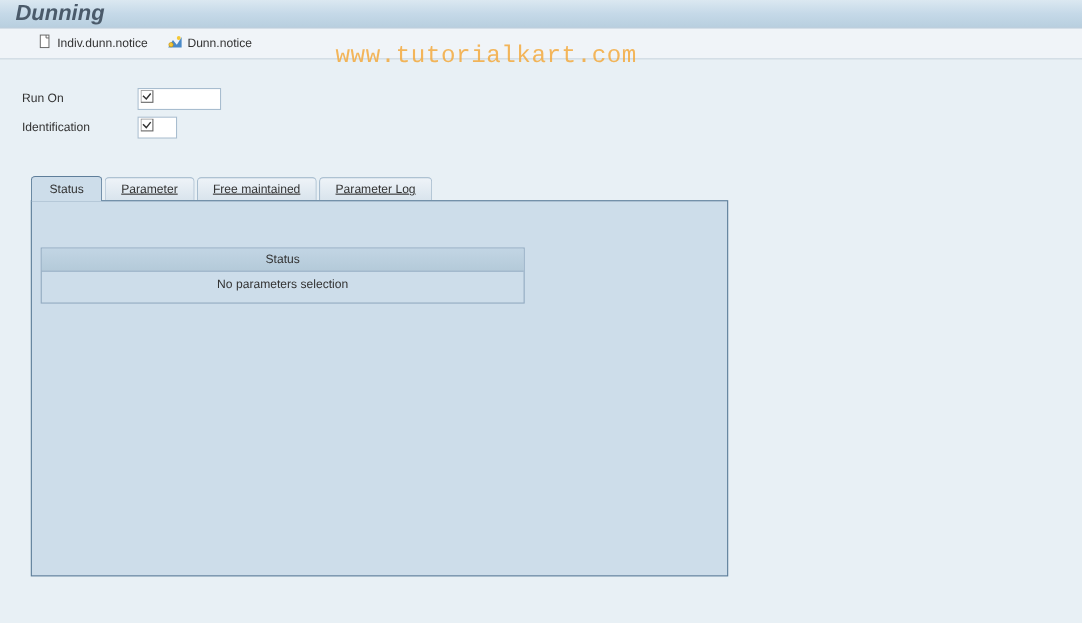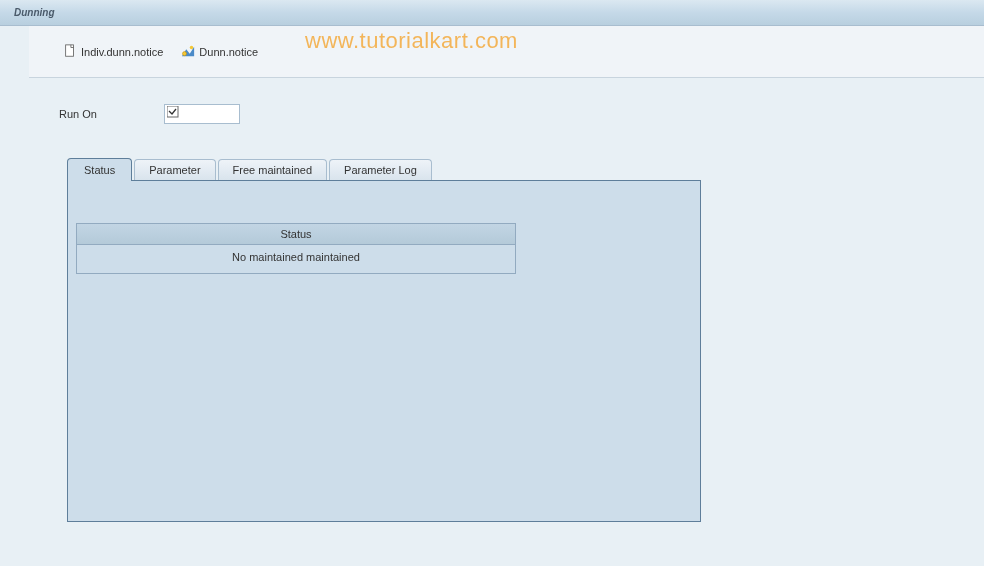--- a/index.html
+++ b/index.html
@@ -21,59 +21,57 @@
       background: linear-gradient(to bottom, #dbe8f1 0%, #c5d9e8 50%, #b8cfdf 100%);
       border-bottom: 1px solid #a8bdcf;
       height: 26px;
       display: flex;
       align-items: center;
       padding-left: 14px;
     }
     .title-text {
       font-weight: bold;
       font-style: italic;
-      font-size: 10px;
+      font-size: 20px;
       color: #4a5a6a;
     }
     .toolbar {
       background: #f0f4f8;
       border-bottom: 1px solid #c8d4de;
-      height: 52px;
+      height: 28px;
       display: flex;
       align-items: center;
       padding-left: 34px;
       gap: 18px;
-      margin-left: 29px;
     }
     .toolbar-btn {
       display: flex;
       align-items: center;
       gap: 4px;
       cursor: pointer;
       font-size: 11px;
       color: #333;
     }
     .toolbar-btn svg {
       width: 14px;
       height: 14px;
     }
     .watermark {
       position: absolute;
       left: 305px;
-      top: 28px;
+      top: 38px;
       font-size: 22px;
-      font-family: Liberation Sans, sans-serif;
+      font-family: Liberation Mono, monospace;
       color: #f4a838;
       opacity: 0.82;
       letter-spacing: 0.5px;
       pointer-events: none;
     }
     .content {
       padding: 26px 20px 12px 20px;
-      margin-left: 39px;
     }
     .form-row {
       display: flex;
       align-items: center;
       margin-bottom: 6px;
     }
     .form-label {
       width: 105px;
       font-size: 11px;
       color: #333;
@@ -124,20 +122,21 @@
       height: 23px;
       z-index: 2;
       margin-bottom: -1px;
       font-weight: normal;
       padding-left: 16px;
       padding-right: 16px;
     }
     .tab:not(.active) {
       background: linear-gradient(to bottom, #eef3f8 0%, #d9e4ed 100%);
       border-color: #a8bdcf;
+      text-decoration: underline;
     }
 
     .tab-panel {
       width: 634px;
       height: 342px;
       border: 1px solid #5e7e9a;
       background: #cdddea;
       padding: 42px 8px 8px 8px;
       position: relative;
     }
@@ -198,38 +197,49 @@
     <div class="form-input run-on">
       <span class="f4-helper">
         <svg viewBox="0 0 12 12">
             <rect x="0" y="0" width="11" height="11" fill="none" stroke="#666" stroke-width="1"></rect>
             <polyline points="2,5 5,8 9,3" fill="none" stroke="#333" stroke-width="1.3"></polyline>
           </svg>
       </span>
     </div>
   </div>
 
+  <div class="form-row">
+    <span class="form-label">Identification</span>
+    <div class="form-input identification">
+      <span class="f4-helper">
+        <svg viewBox="0 0 12 12">
+            <rect x="0" y="0" width="11" height="11" fill="none" stroke="#666" stroke-width="1"></rect>
+            <polyline points="2,5 5,8 9,3" fill="none" stroke="#333" stroke-width="1.3"></polyline>
+          </svg>
+      </span>
+    </div>
+  </div>
 
   <div class="tabstrip">
     <div class="tabs">
       <div class="tab active">
         <span>Status</span>
       </div>
       <div class="tab">
         <span>Parameter</span>
       </div>
       <div class="tab">
         <span>Free maintained</span>
       </div>
       <div class="tab">
         <span>Parameter Log</span>
       </div>
     </div>
 
     <div class="tab-panel">
       <div class="groupbox">
         <div class="groupbox-header">Status</div>
-        <div class="groupbox-body">No maintained maintained</div>
+        <div class="groupbox-body">No parameters selection</div>
       </div>
     </div>
   </div>
 
 </div>
 
 </body></html>

